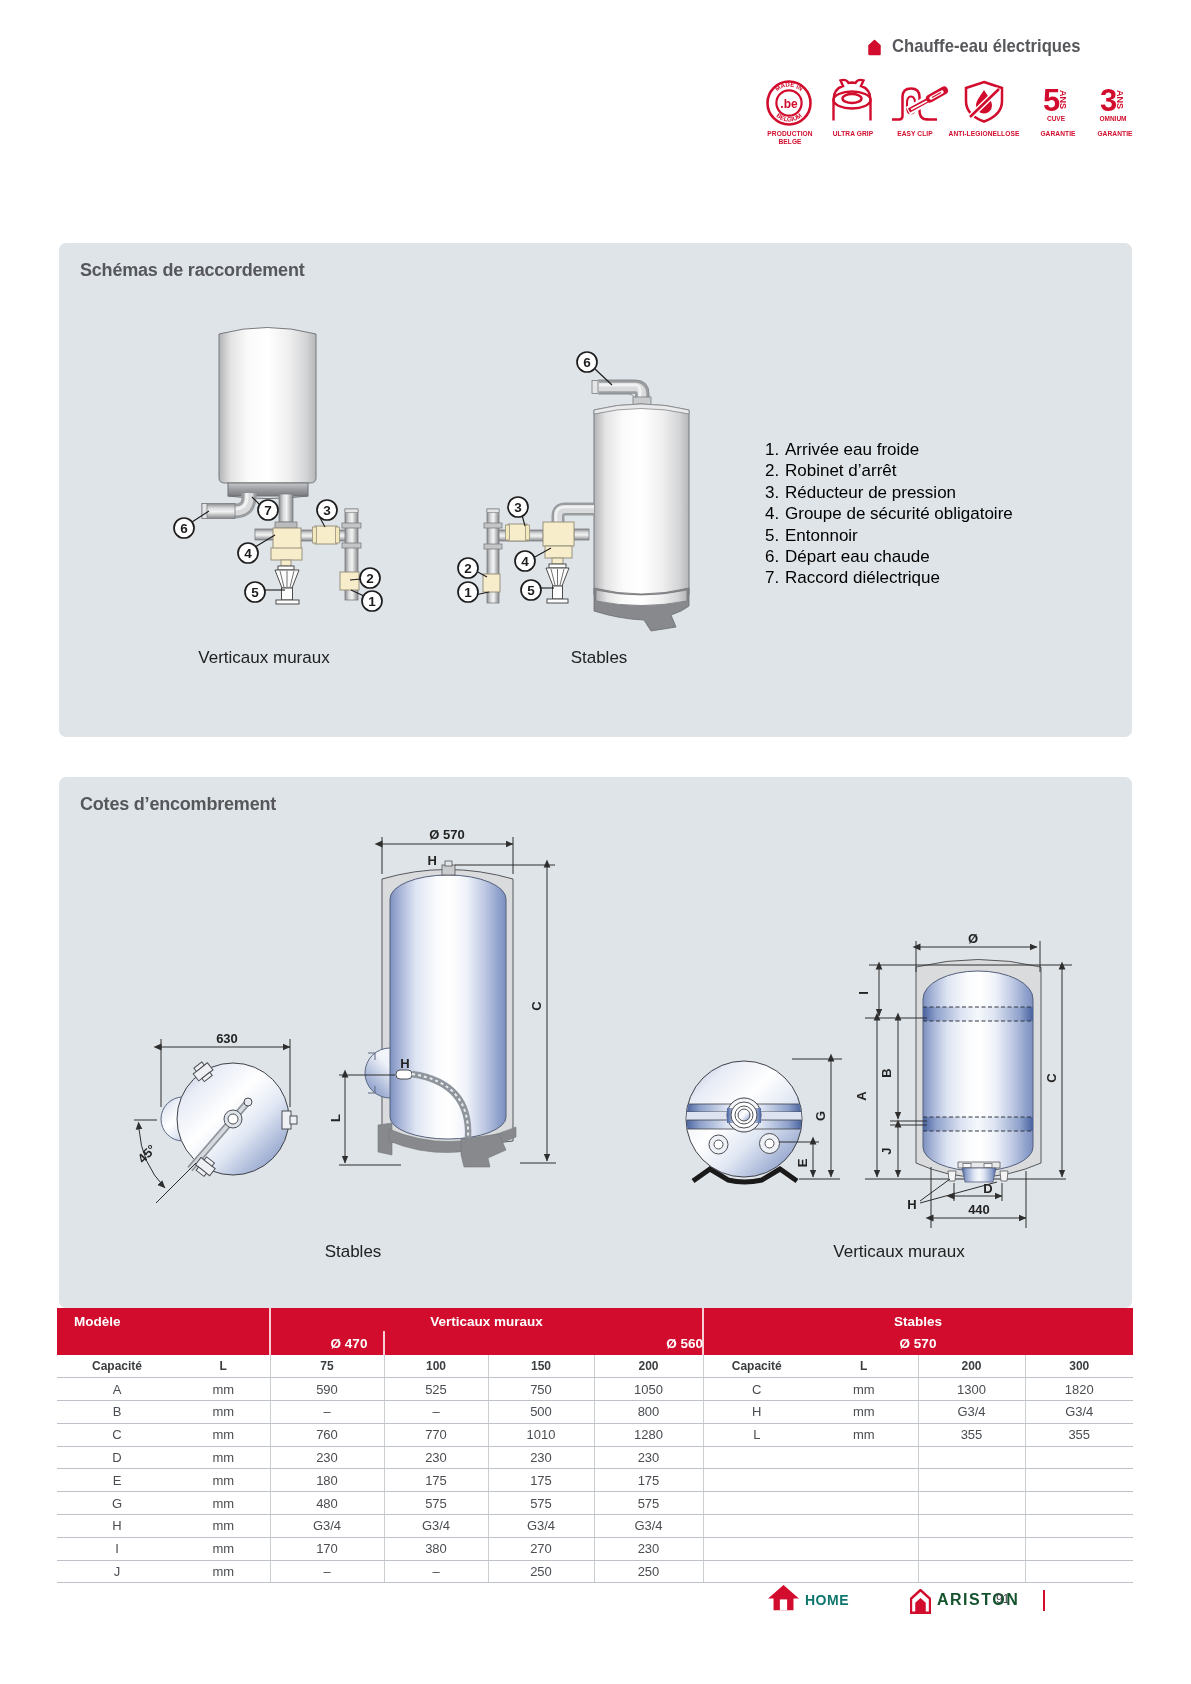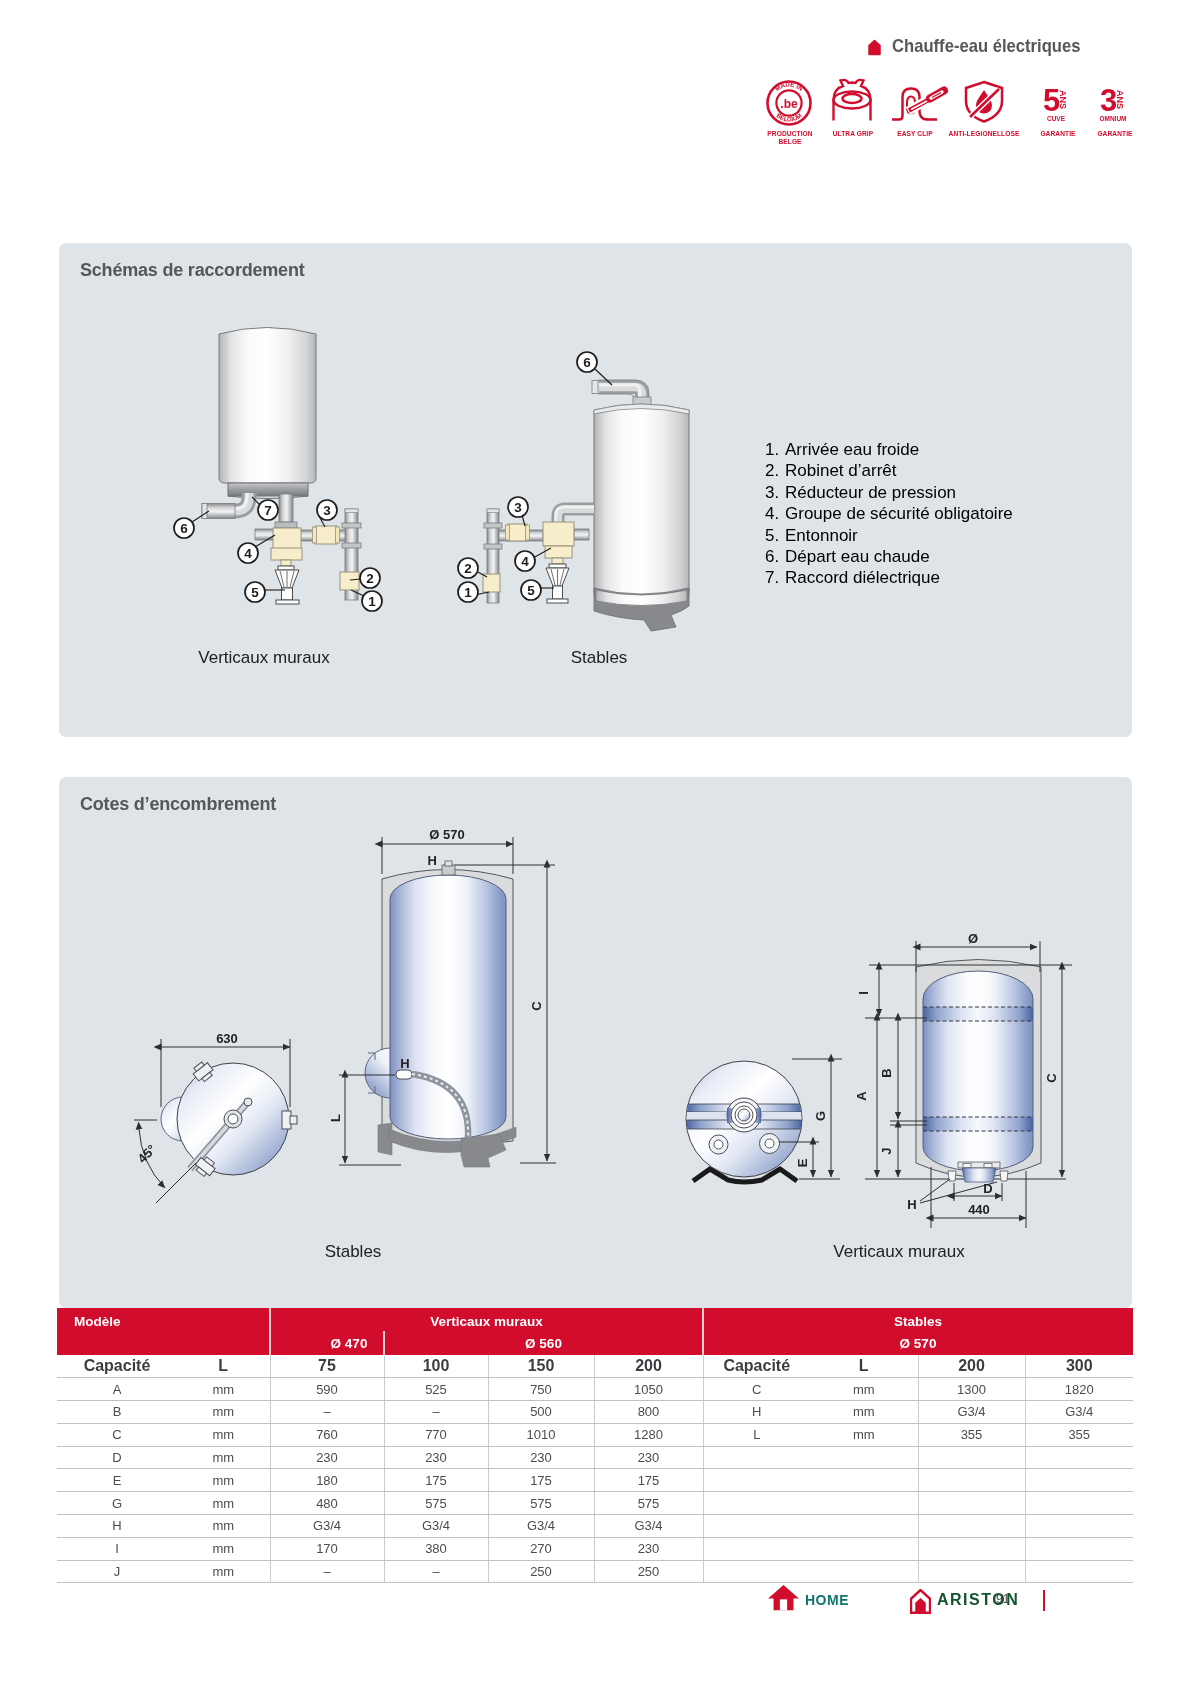--- a/index.html
+++ b/index.html
@@ -6,21 +6,21 @@
 html,body { width:1191px; height:1684px; background:#ffffff; font-family:"Liberation Sans",sans-serif; position:relative; overflow:hidden; }
 .abs { position:absolute; }
 .panel { position:absolute; left:59px; width:1073px; background:#dfe4e8;border-radius:7px; }
 .ptitle { position:absolute; left:21px; top:17px; font-size:18px; font-weight:bold; color:#55575a; letter-spacing:-.2px; }
 .caption { position:absolute; font-size:17px; color:#212121; text-align:center; }
 .redlbl { position:absolute; color:#d20c2c; font-weight:bold; font-size:6.6px; letter-spacing:.1px; text-align:center; line-height:8.2px; }
 .whead { position:absolute; color:#ffffff; font-weight:bold; font-size:13.5px; }
 .wsep { position:absolute; background:rgba(255,255,255,.8); width:2px; }
 table.dims { position:absolute; left:57px; top:1355px; width:1076px; border-collapse:collapse; table-layout:fixed; }
 table.dims td { height:22.8px; text-align:center; font-size:13px; color:#4a4d51; border-bottom:1px solid #bcc2c7; padding:0; vertical-align:middle; }
-table.dims tr.hd td { font-weight:bold; color:#3b3e41; font-size:16px; }
+table.dims tr.hd td { font-weight:bold; color:#3b3e41; font-size:12px; }
 td.vl { border-left:1px solid #c9ced3; }
 </style>
 </head>
 <body>
 
 <svg class="abs" style="left:867px; top:39px;" width="15" height="17" viewBox="0 0 24 27">
   <path d="M2 10 L11 1.5 Q12 0.7 13 1.5 L22 10 L22 24 Q22 26 20 26 L4 26 Q2 26 2 24 Z" fill="#d20c2c"></path>
 </svg>
 <div class="abs" style="left:892px; top:35px; font-size:19px; color:#56585c; font-weight:bold; transform:scaleX(.875); transform-origin:0 0; white-space:nowrap;">Chauffe-eau électriques</div>
 
@@ -483,21 +483,21 @@
   </svg>
   <div class="caption" style="left:224px; top:465px; width:140px;">Stables</div>
   <div class="caption" style="left:770px; top:465px; width:140px;">Verticaux muraux</div>
 </div>
 
 <div class="abs" style="left:57px; top:1308px; width:1076px; height:47px; background:#d20c2c;"></div>
 <div class="whead" style="left:74px; top:1314px;">Modèle</div>
 <div class="whead" style="left:270px; top:1314px; width:433px; text-align:center;">Verticaux muraux</div>
 <div class="whead" style="left:703px; top:1314px; width:430px; text-align:center;">Stables</div>
 <div class="whead" style="left:270px; top:1336px; width:114px; text-align:center;margin-left:22px;">Ø 470</div>
-<div class="whead" style="left:384px; top:1336px; width:319px; text-align:center;">Ø 560</div>
+<div class="whead" style="left:384px; top:1336px; width:319px; text-align:right;">Ø 560</div>
 <div class="whead" style="left:703px; top:1336px; width:430px; text-align:center;">Ø 570</div>
 <div class="wsep" style="left:269px; top:1308px; height:47px;"></div>
 <div class="wsep" style="left:383px; top:1331px; height:24px;"></div>
 <div class="wsep" style="left:702px; top:1308px; height:47px;"></div>
 
 <table class="dims">
   <colgroup>
     <col style="width:120px">
       <col style="width:93px">
       <col style="width:114px">

